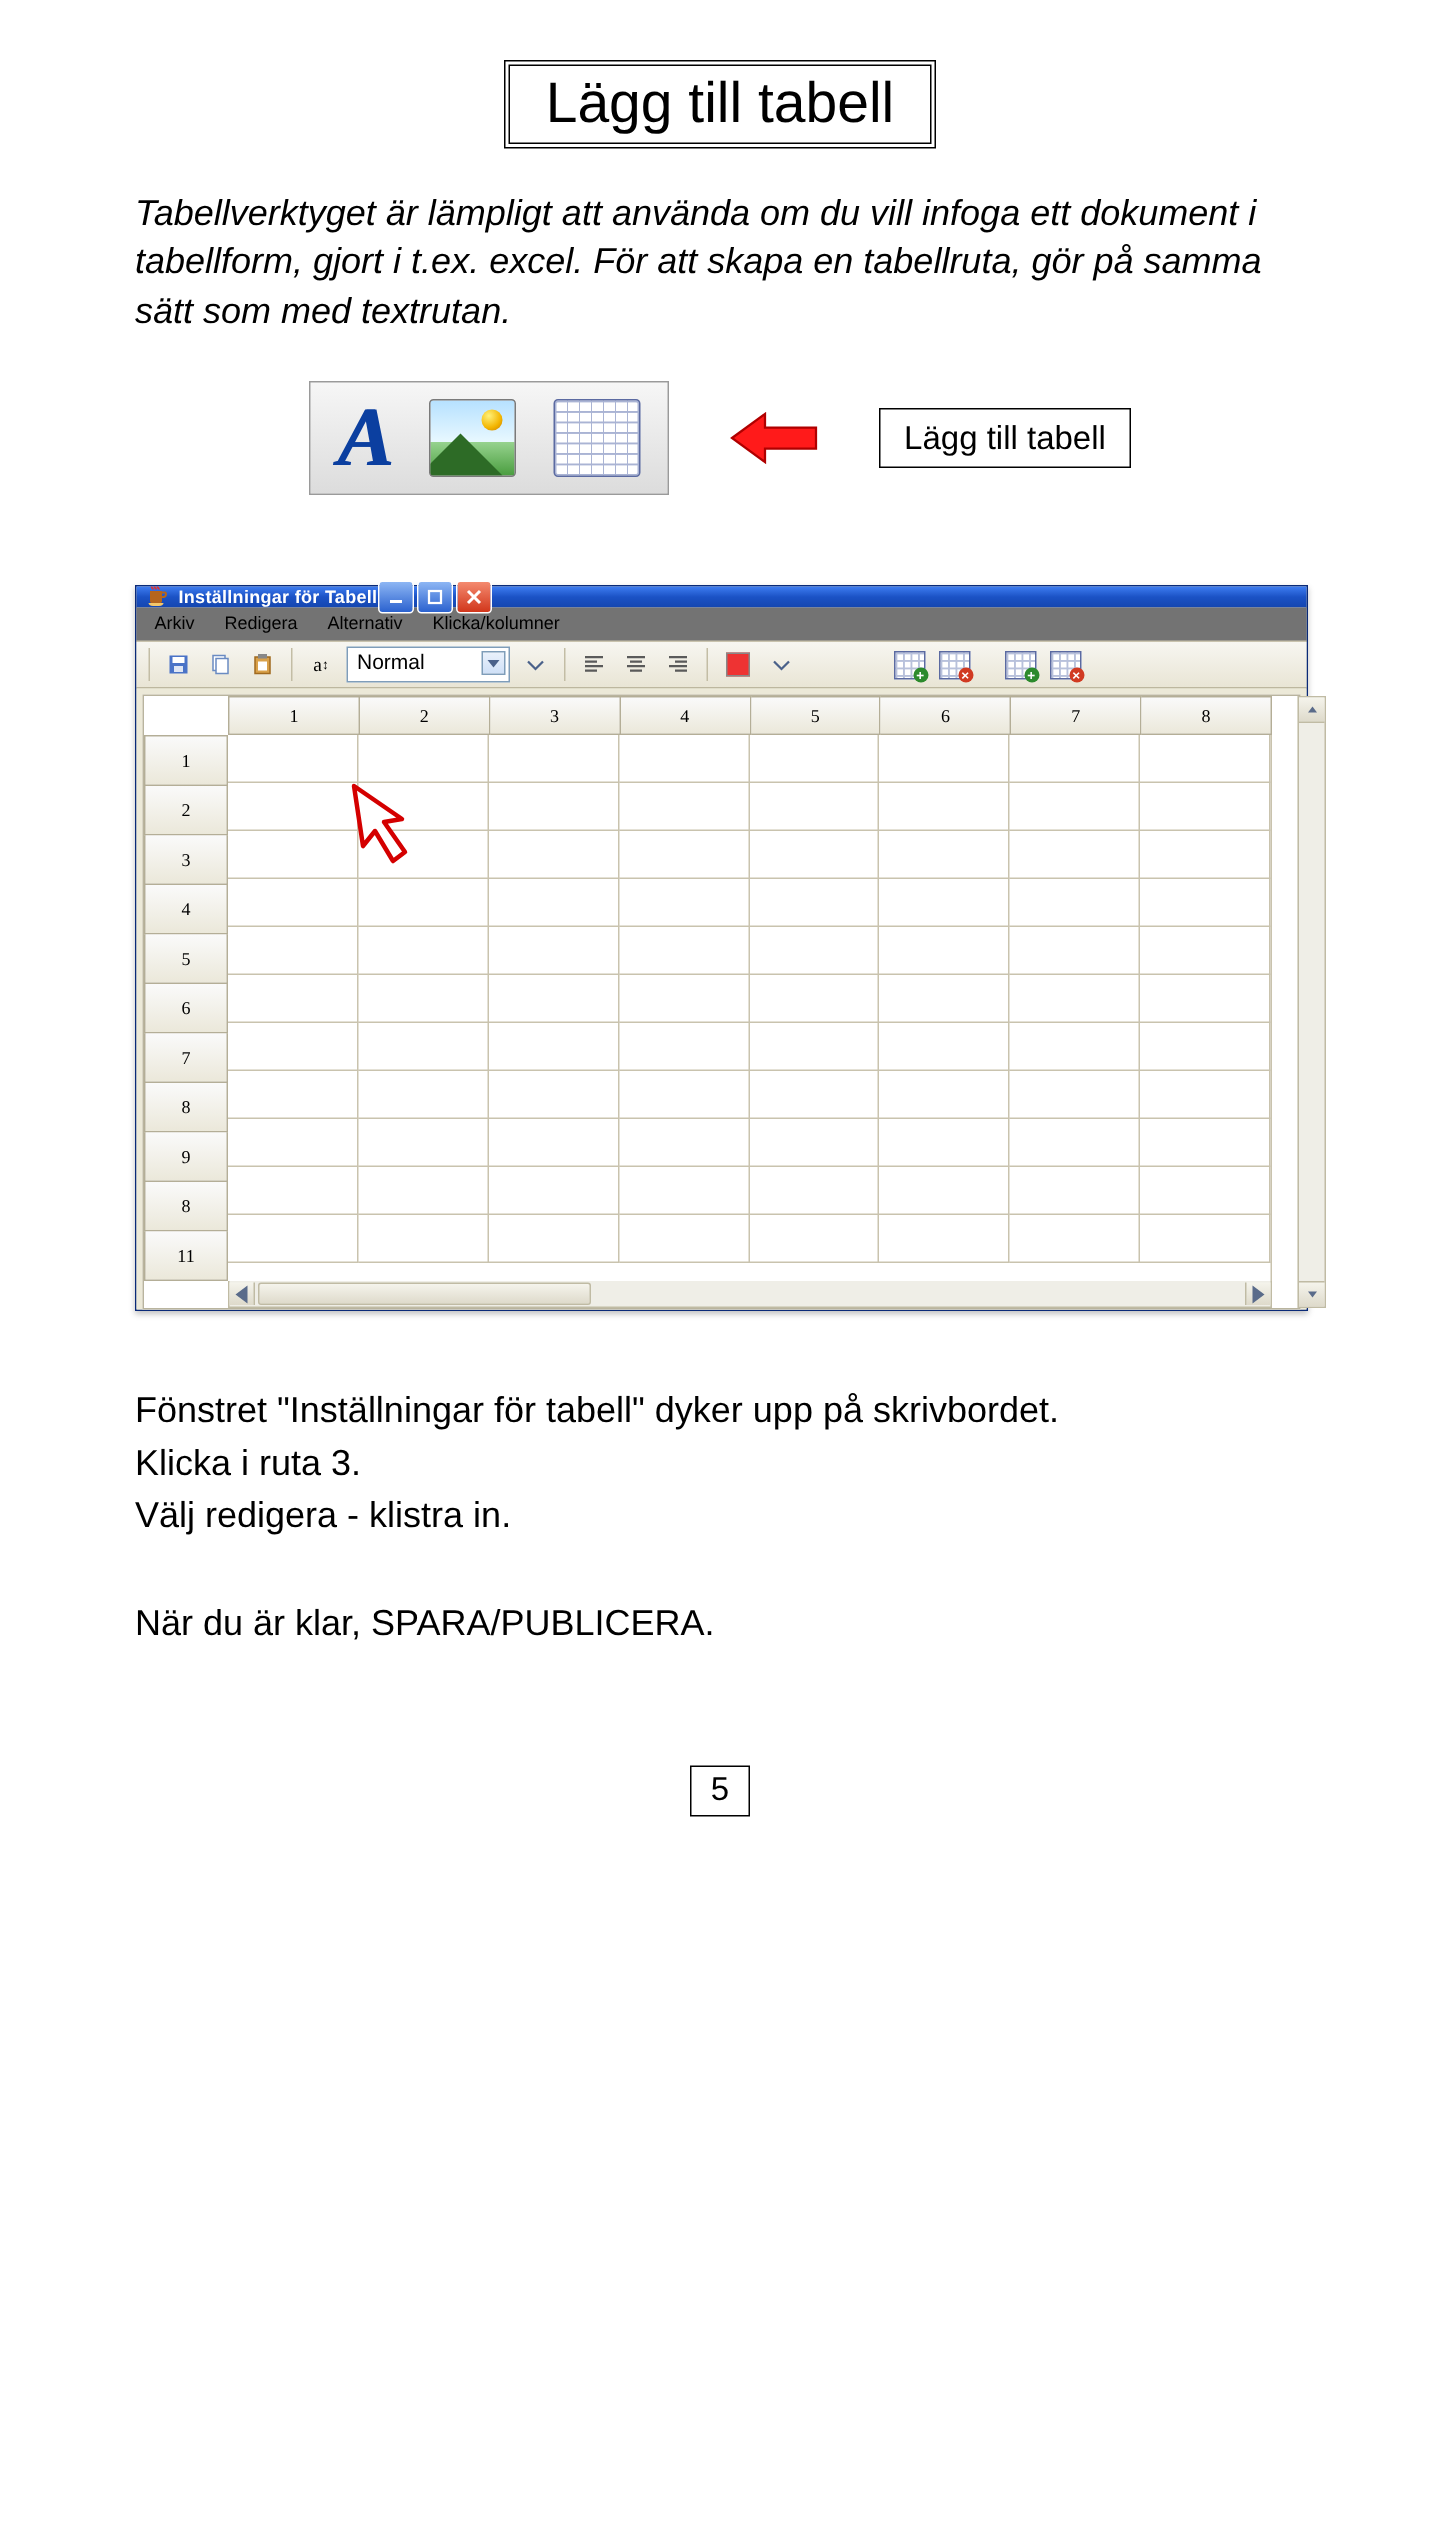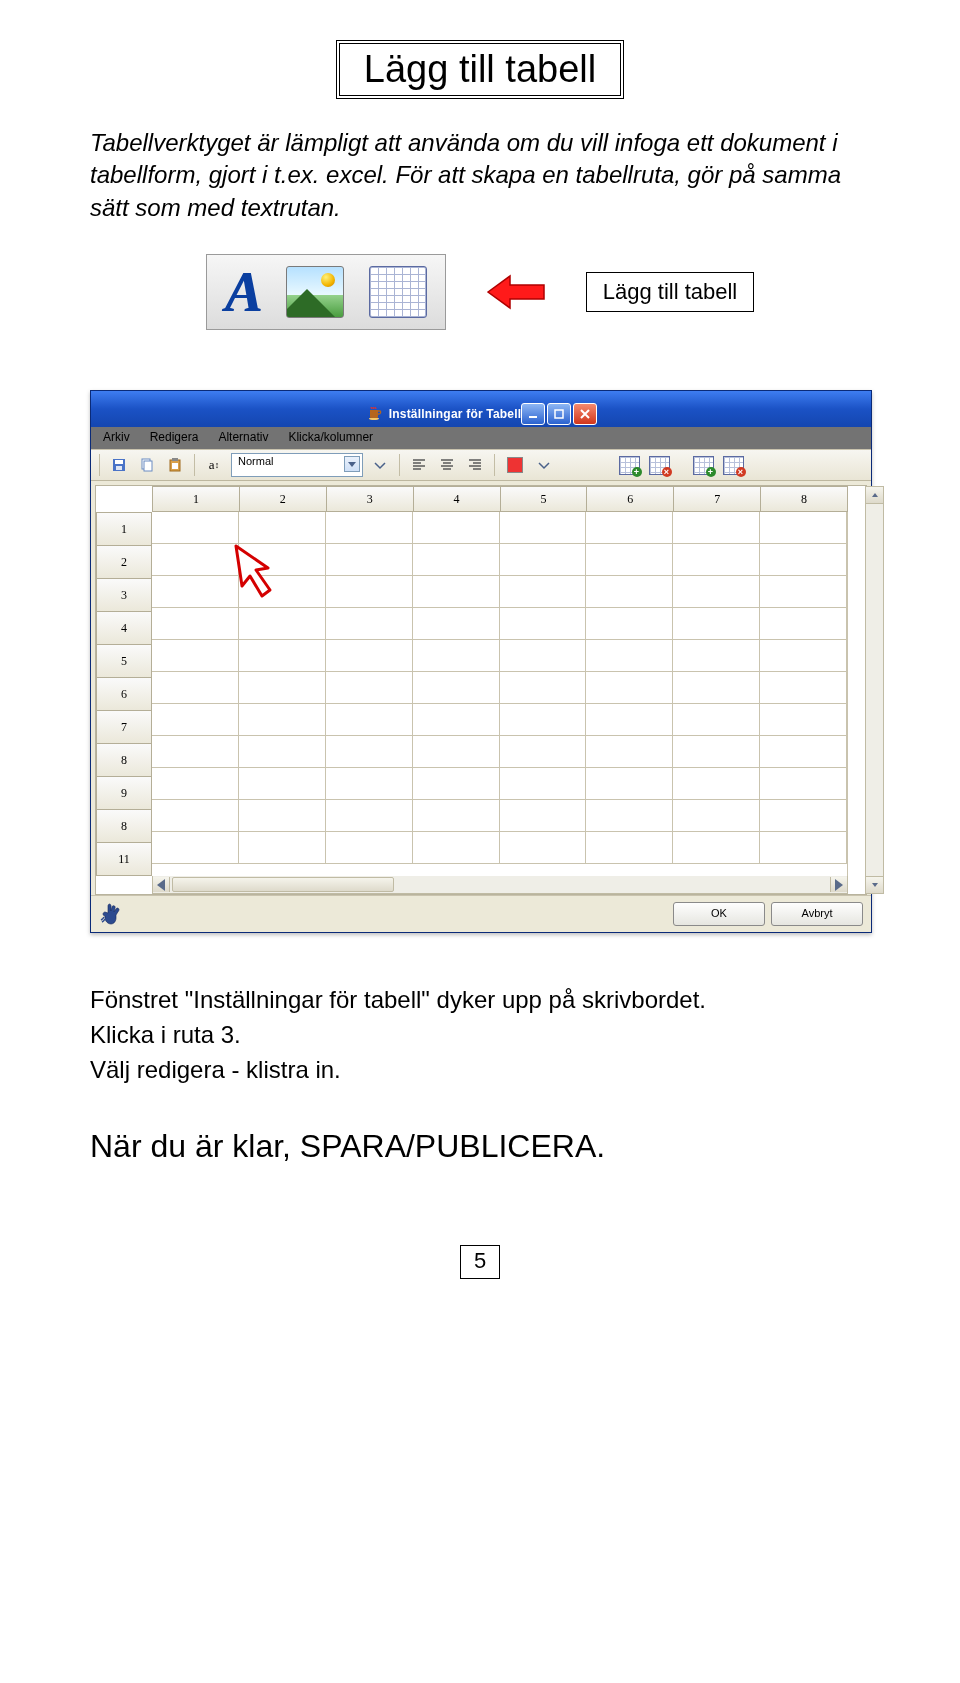--- a/index.html
+++ b/index.html
@@ -94,41 +94,41 @@
   .win {
     width: 780px;
     border:1px solid #0a2a78;
     box-shadow: 0 2px 4px rgba(0,0,0,.25);
     margin: 0 auto 50px auto;
     font-family: "Tahoma","Segoe UI",Arial,sans-serif;
     font-size:12px;
     background:#ece9d8;
   }
   .titlebar {
-    height:26px;
+    height:14px;
     background: linear-gradient(#3e7df1,#1b52c5 50%,#1446b0);
     display:flex;align-items:center;color:#fff;
-    padding:10px 4px 0 6px;
-    justify-content:center;
+    padding:0 4px 0 6px;
+    justify-content:flex-start;
   }
   .titlebar .left{display:flex;align-items:center;gap:6px;}
   .mug-ic{width:16px;height:16px;display:inline-block;}
   .titlebar .title{font-weight:bold;font-size:12px;letter-spacing:.2px;}
   .winbtns{display:flex;gap:2px;}
   .winbtn{width:22px;height:20px;border:1px solid #fff;border-radius:3px;
     background:linear-gradient(#8db6f4,#2b62cf);display:flex;align-items:center;justify-content:center;color:#fff;}
   .winbtn.close{background:linear-gradient(#f48a6f,#d1361b);}
   .winbtn svg{width:12px;height:12px;}
   .menubar{height:22px;background:#737373;border-bottom:1px solid #c9c3ae;display:flex;align-items:stretch;padding-left:2px;}
   .menubar .mi{padding:3px 10px 0 10px;font-size:12px;color:#000;}
   .toolbar{height:30px;background:linear-gradient(#f7f6f1,#e9e5d5);border-bottom:1px solid #bdb79f;display:flex;align-items:center;padding:0 6px;gap:6px;}
   .tb-ic{width:20px;height:20px;border:1px solid transparent;border-radius:2px;display:flex;align-items:center;justify-content:center;}
   .tb-ic svg{width:16px;height:16px;display:block;}
   .tb-sep{width:1px;height:22px;background:#c3bda5;margin:0 2px;}
-  .tb-combo{height:20px;border:1px solid #7f9db9;background:#fff;font-size:11px;padding:1px 24px 1px 6px;color:#000;position:relative;min-width:100px;}
+  .tb-combo{height:20px;border:1px solid #7f9db9;background:#fff;font-size:14px;padding:1px 1px 1px 6px;color:#000;position:relative;min-width:100px;}
   .tb-combo::after{content:'';position:absolute;right:2px;top:2px;width:14px;height:14px;background:linear-gradient(#eaf1fb,#cfe0f7);border:1px solid #7f9db9;}
   .tb-combo::before{content:'';position:absolute;right:6px;top:8px;width:0;height:0;border-left:4px solid transparent;border-right:4px solid transparent;border-top:5px solid #4a618a;z-index:2;}
   .tb-spacer{flex:0 0 50px;}
   .tb-cell{width:24px;height:20px;display:flex;align-items:center;justify-content:center;}
   .mini-grid{width:19px;height:17px;border:1px solid #5b6aa1;background:#fff;
     background-image:linear-gradient(#b8c1db 1px,transparent 1px),linear-gradient(90deg,#b8c1db 1px,transparent 1px);
     background-size:5px 5px;position:relative;}
   .mini-grid .plus,.mini-grid .x{position:absolute;bottom:-3px;right:-3px;width:10px;height:10px;border-radius:50%;font-size:9px;line-height:10px;text-align:center;font-weight:bold;color:#fff;}
   .mini-grid .plus{background:#2c8a2c;}
   .mini-grid .x{background:#d13a22;}
@@ -154,21 +154,21 @@
   .hscroll .btn.right{position:absolute;right:0;border-left:1px solid #c0bba4;border-right:none;}
   .hscroll .thumb{width:220px;height:13px;background:linear-gradient(#f5f4ec,#dedacb);border:1px solid #c0bba4;border-radius:2px;margin-left:2px;}
 
   .cursor-arrow{position:absolute;top:30px;left:80px;width:64px;height:60px;}
 
   .bottombar{height:36px;background:#ece9d8;border-top:1px solid #c9c3ae;display:flex;align-items:center;justify-content:space-between;padding:0 8px;gap:8px;}
   .hand-ic{width:24px;height:24px;}
   .dlg-btn{min-width:70px;height:22px;border:1px solid #8a8a8a;border-radius:3px;background:linear-gradient(#fefefe,#e6e6e0);font-size:11px;text-align:center;line-height:20px;padding:0 10px;}
 
   .foot-text{font-size:24px;line-height:1.45;margin-bottom:40px;}
-  .last{font-size:32px;margin-bottom:80px;}
+  .last{font-size:24px;margin-bottom:80px;}
   .pagenum{width:38px;height:32px;border:1px solid #000;text-align:center;font-size:22px;line-height:30px;margin:0 auto;}
 </style>
 </head>
 <body>
 
 <div class="page">
   <div class="title-wrap">
     <div class="title-box">Lägg till tabell</div>
   </div>
 
@@ -472,33 +472,20 @@
           <div class="thumb"></div>
           <div class="btn right">
               <svg viewBox="0 0 8 8">
                 <path d="M2 1l4 3-4 3" fill="#5a6b8a"></path>
               </svg>
             </div>
         </div>
       </div>
     </div>
 
-    <div class="bottombar">
-      <span class="hand-ic">
-        <svg viewBox="0 0 24 24">
-            <path d="M6 14c-1 0-2-1-2-2 0-1 1-2 2-2l3 1V4c0-1 .6-2 1.5-2S12 3 12 4v5l1-4c.2-1 1-1.5 2-1.2.9.2 1.3 1.1 1.1 2l-1 4 2-3c.5-.8 1.6-1 2.3-.4.7.5.8 1.5.3 2.3L17 13v3c0 3-2 6-5 6s-6-3-6-6v-2z" fill="#2c4a8f" stroke="#14265a" stroke-width=".6"></path>
-            <path d="M3 20c2-1 3-3 3-3" stroke="#2c4a8f" stroke-width="1.4" fill="none"></path>
-            <path d="M2 18c2-1 3-3 3-3" stroke="#2c4a8f" stroke-width="1.4" fill="none"></path>
-          </svg>
-      </span>
-      <div style="display:flex;gap:6px;">
-        <div class="dlg-btn">OK</div>
-        <div class="dlg-btn">Avbryt</div>
-      </div>
-    </div>
   </div>
 
   <div class="foot-text">
     <div>Fönstret "Inställningar för tabell" dyker upp på skrivbordet.</div>
     <div>Klicka i ruta 3.</div>
     <div>Välj redigera - klistra in.</div>
   </div>
 
   <div class="last">När du är klar, SPARA/PUBLICERA.</div>
 

